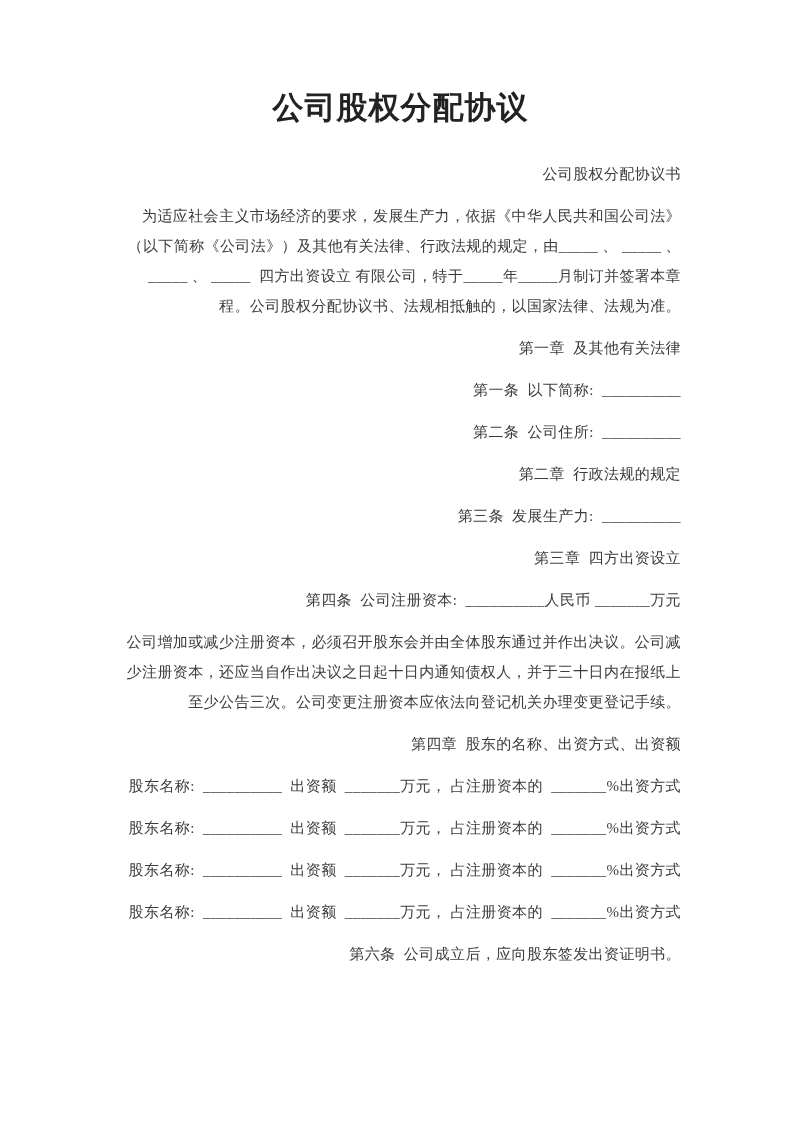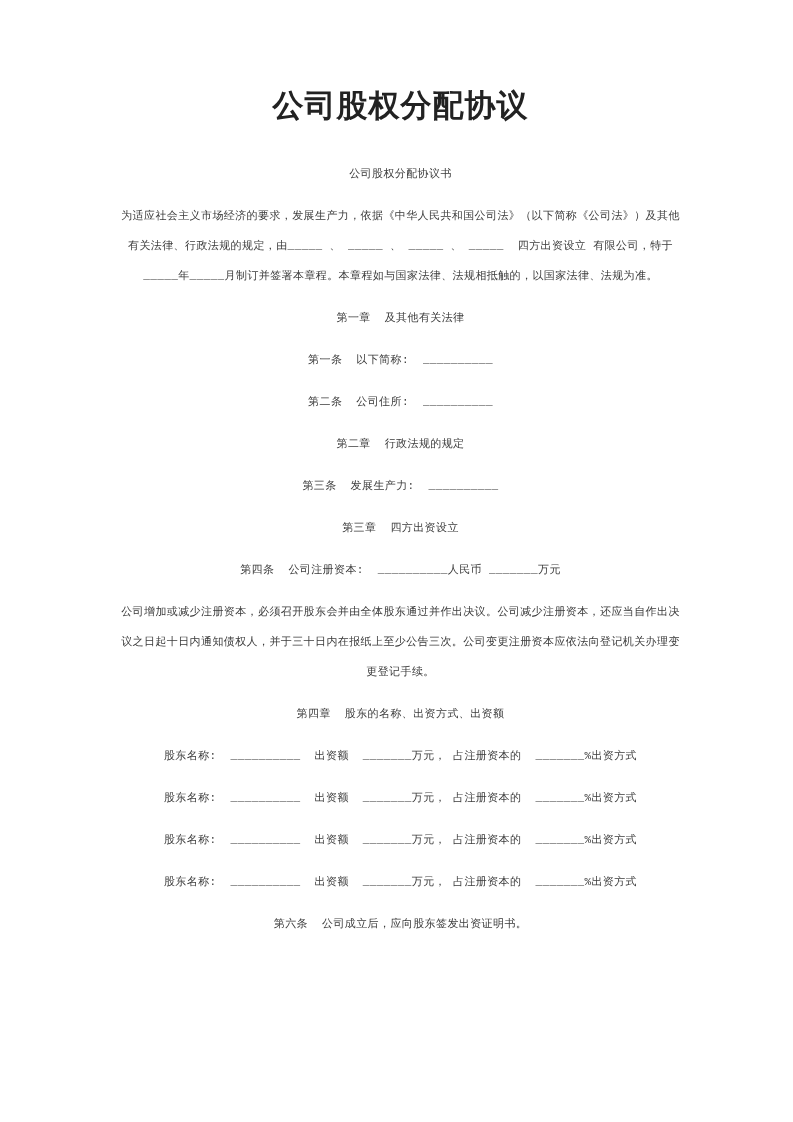--- a/index.html
+++ b/index.html
@@ -8,52 +8,52 @@
     background: #ffffff;
   }
   .page {
     position: relative;
     box-sizing: border-box;
     width: 793px;
     height: 1122px;
     margin: 0 auto;
     background: #ffffff;
     padding: 88px 112px 40px 120px;
-    font-family: Liberation Mono, monospace;
+    font-family: Liberation Serif, serif;
     color: #3b3b3b;
     overflow: hidden;
   }
   .doc-title {
     margin: 0 0 31px 0;
     font-size: 31px;
     line-height: 40px;
     font-weight: bold;
     text-align: center;
     color: #222222;
     letter-spacing: 1px;
   }
   .para {
     margin: 0 0 12px 0;
-    font-size: 11px;
+    font-size: 15px;
     line-height: 30px;
     letter-spacing: 0.4px;
     white-space: pre-wrap;
     overflow-wrap: break-word;
-    text-align: center;
+    text-align: right;
   }
 </style>
 </head>
 <body>
 
 <div class="page">
 
   <h1 class="doc-title">公司股权分配协议</h1>
 
   <p class="para">公司股权分配协议书</p>
-  <p class="para">为适应社会主义市场经济的要求，发展生产力，依据《中华人民共和国公司法》（以下简称《公司法》）及其他有关法律、行政法规的规定，由_____ 、 _____ 、 _____ 、 _____  四方出资设立 有限公司，特于_____年_____月制订并签署本章程。本章程如与国家法律、法规相抵触的，以国家法律、法规为准。</p>
+  <p class="para">为适应社会主义市场经济的要求，发展生产力，依据《中华人民共和国公司法》（以下简称《公司法》）及其他有关法律、行政法规的规定，由_____ 、 _____ 、 _____ 、 _____  四方出资设立 有限公司，特于_____年_____月制订并签署本章程。公司股权分配协议书、法规相抵触的，以国家法律、法规为准。</p>
   <p class="para">第一章  及其他有关法律</p>
   <p class="para">第一条  以下简称:  __________</p>
   <p class="para">第二条  公司住所:  __________</p>
   <p class="para">第二章  行政法规的规定</p>
   <p class="para">第三条  发展生产力:  __________</p>
   <p class="para">第三章  四方出资设立</p>
   <p class="para">第四条  公司注册资本:  __________人民币 _______万元</p>
   <p class="para">公司增加或减少注册资本，必须召开股东会并由全体股东通过并作出决议。公司减少注册资本，还应当自作出决议之日起十日内通知债权人，并于三十日内在报纸上至少公告三次。公司变更注册资本应依法向登记机关办理变更登记手续。</p>
   <p class="para">第四章  股东的名称、出资方式、出资额</p>
   <p class="para">股东名称:  __________  出资额  _______万元， 占注册资本的  _______%出资方式</p>

